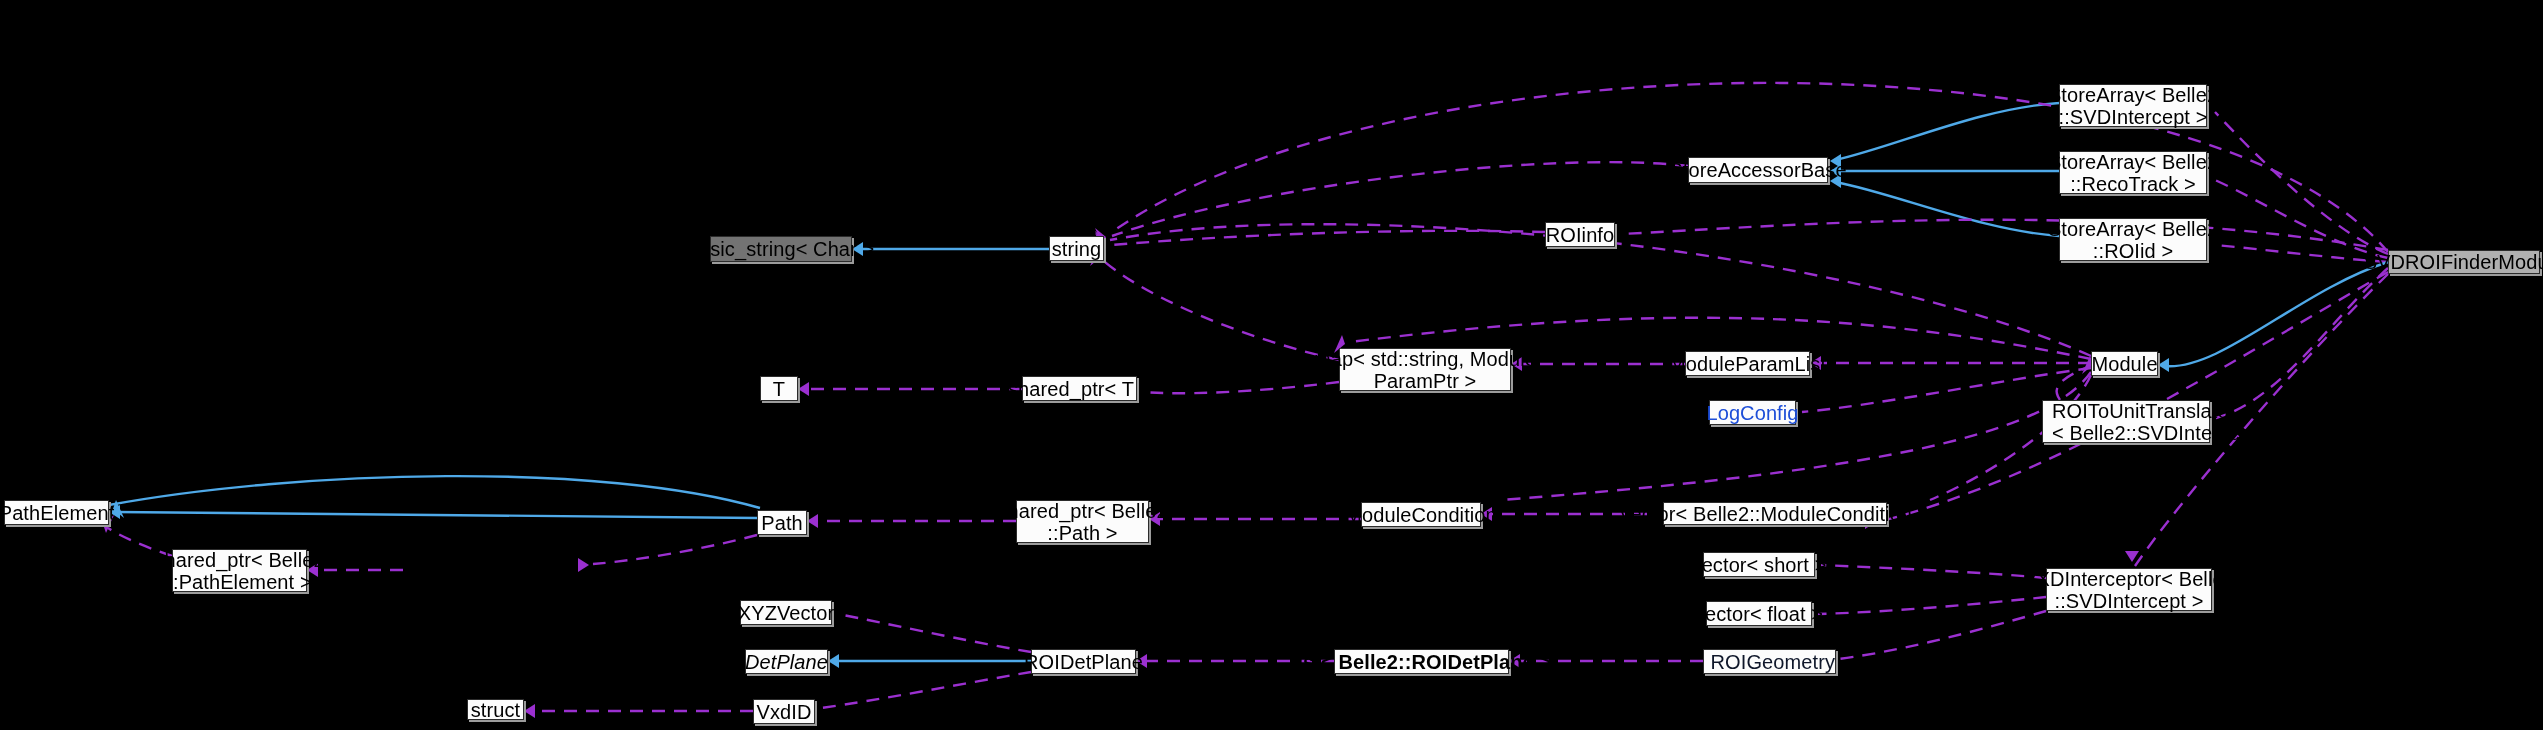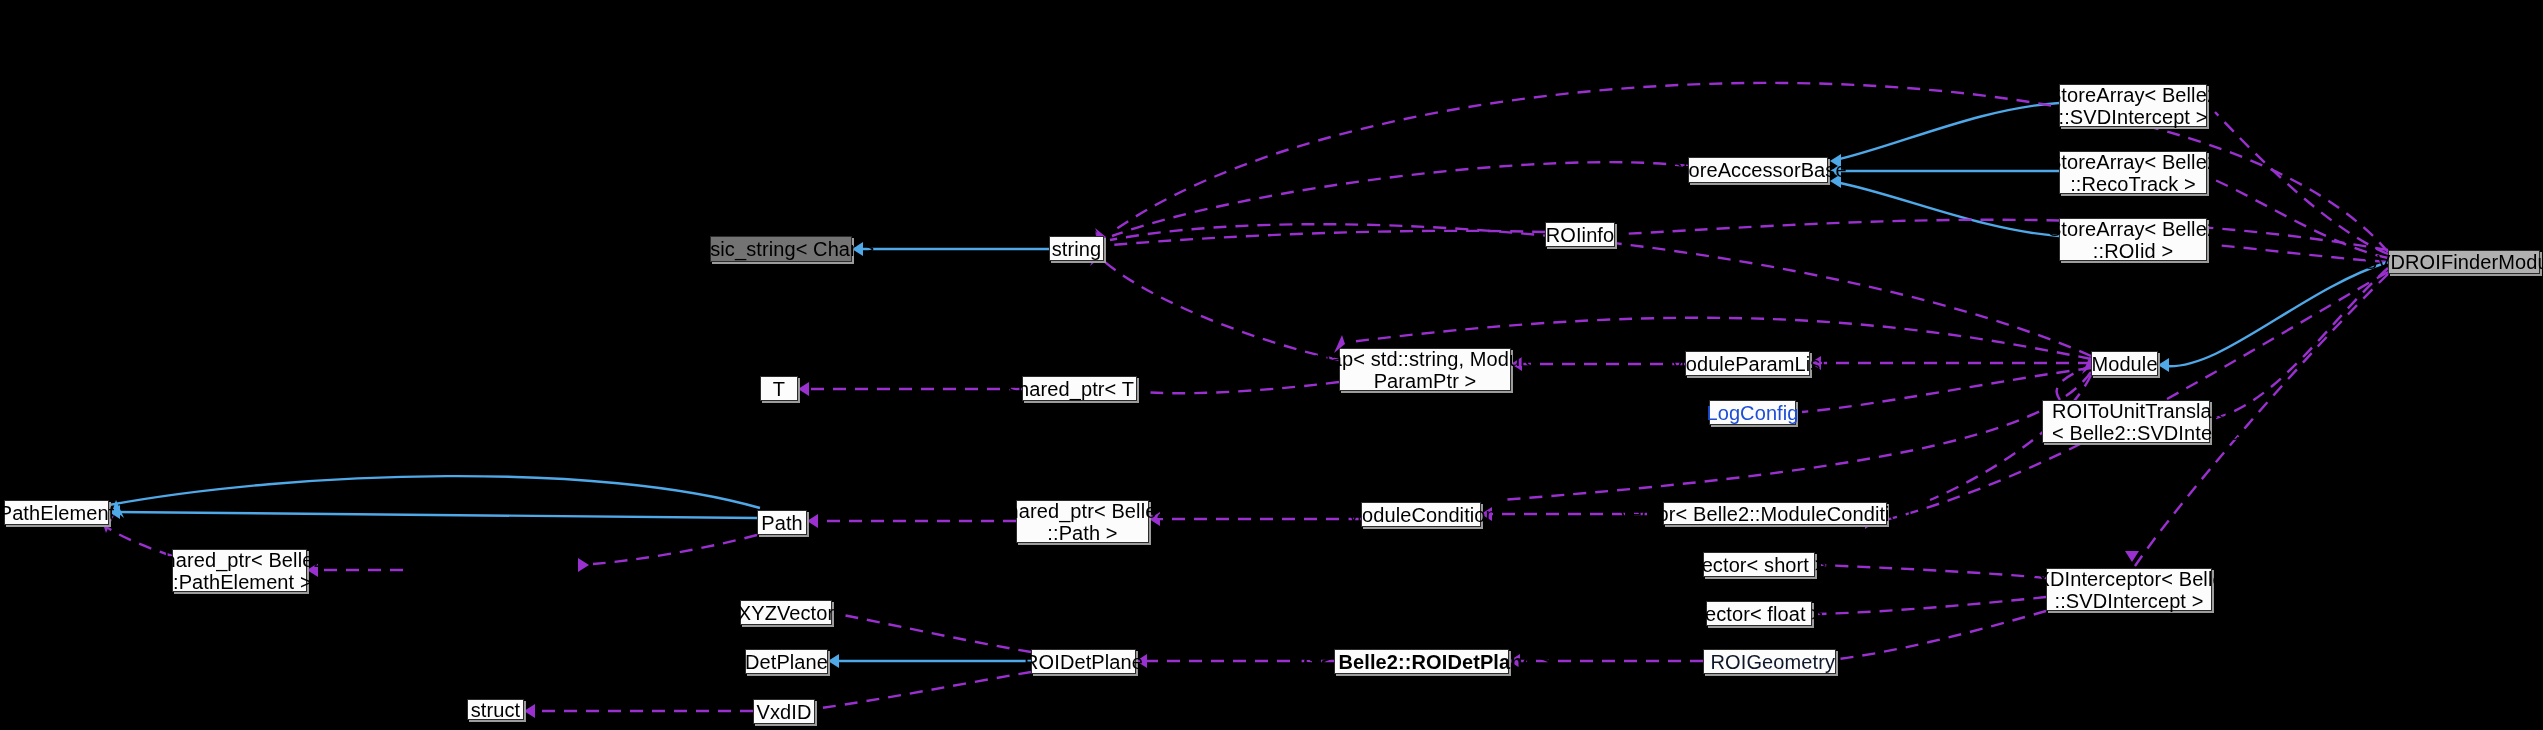--- a/index.html
+++ b/index.html
@@ -130,19 +130,19 @@
 ::Path &gt;</span></div>
     <div class="node" style="left: 1361px; top: 502px; width: 120px; height: 25px; background: rgb(252, 252, 252); border-color: rgb(43, 43, 43); color: rgb(0, 0, 0);"><span>ModuleCondition</span></div>
     <div class="node" style="left: 1647px; top: 502px; width: 224px; height: 23px; background: rgb(252, 252, 252); border-color: rgb(43, 43, 43); color: rgb(0, 0, 0); margin-left: 16px;"><span>vector&lt; Belle2::ModuleCondition &gt;</span></div>
     <div class="node" style="left: 172px; top: 549px; width: 135px; height: 43px; background: rgb(252, 252, 252); border-color: rgb(43, 43, 43); color: rgb(0, 0, 0);"><span>shared_ptr&lt; Belle2
 ::PathElement &gt;</span></div>
     <div class="node" style="left: 1703px; top: 552px; width: 112px; height: 25px; background: rgb(252, 252, 252); border-color: rgb(43, 43, 43); color: rgb(0, 0, 0);"><span>vector&lt; short &gt;</span></div>
     <div class="node" style="left: 2046px; top: 568px; width: 166px; height: 43px; background: rgb(252, 252, 252); border-color: rgb(43, 43, 43); color: rgb(0, 0, 0);"><span>VXDInterceptor&lt; Belle2
 ::SVDIntercept &gt;</span></div>
     <div class="node" style="left: 740px; top: 600px; width: 92px; height: 25px; background: rgb(252, 252, 252); border-color: rgb(43, 43, 43); color: rgb(0, 0, 0);"><span>XYZVector</span></div>
     <div class="node" style="left: 1706px; top: 601px; width: 106px; height: 25px; background: rgb(252, 252, 252); border-color: rgb(43, 43, 43); color: rgb(0, 0, 0);"><span>vector&lt; float &gt;</span></div>
-    <div class="node" style="left: 745px; top: 649px; width: 83px; height: 25px; background: rgb(252, 252, 252); border-color: rgb(43, 43, 43); color: rgb(0, 0, 0);"><span>DetPlane</span></div>
+    <div class="node" style="left: 745px; top: 649px; width: 83px; height: 25px; background: rgb(252, 252, 252); border-color: rgb(43, 43, 43); color: rgb(0, 0, 0); font-style: italic;"><span>DetPlane</span></div>
     <div class="node" style="left: 1031px; top: 649px; width: 105px; height: 25px; background: rgb(252, 252, 252); border-color: rgb(43, 43, 43); color: rgb(0, 0, 0);"><span>ROIDetPlane</span></div>
     <div class="node" style="left: 1334px; top: 649px; width: 175px; height: 25px; background: rgb(252, 252, 252); border-color: rgb(43, 43, 43); color: rgb(0, 0, 0); font-weight: bold;"><span>list&lt; Belle2::ROIDetPlane &gt;</span></div>
     <div class="node" style="left: 1703px; top: 649px; width: 133px; height: 25px; background: rgb(252, 252, 252); border-color: rgb(43, 43, 43); color: #0f172a; justify-content: flex-end;"><span>ROIGeometry</span></div>
     <div class="node" style="left: 467px; top: 699px; width: 57px; height: 21px; background: rgb(252, 252, 252); border-color: rgb(43, 43, 43); color: rgb(0, 0, 0);"><span>struct</span></div>
     <div class="node" style="left: 753px; top: 699px; width: 62px; height: 25px; background: rgb(252, 252, 252); border-color: rgb(43, 43, 43); color: rgb(0, 0, 0);"><span>VxdID</span></div>
   </div>
 
 </body></html>

